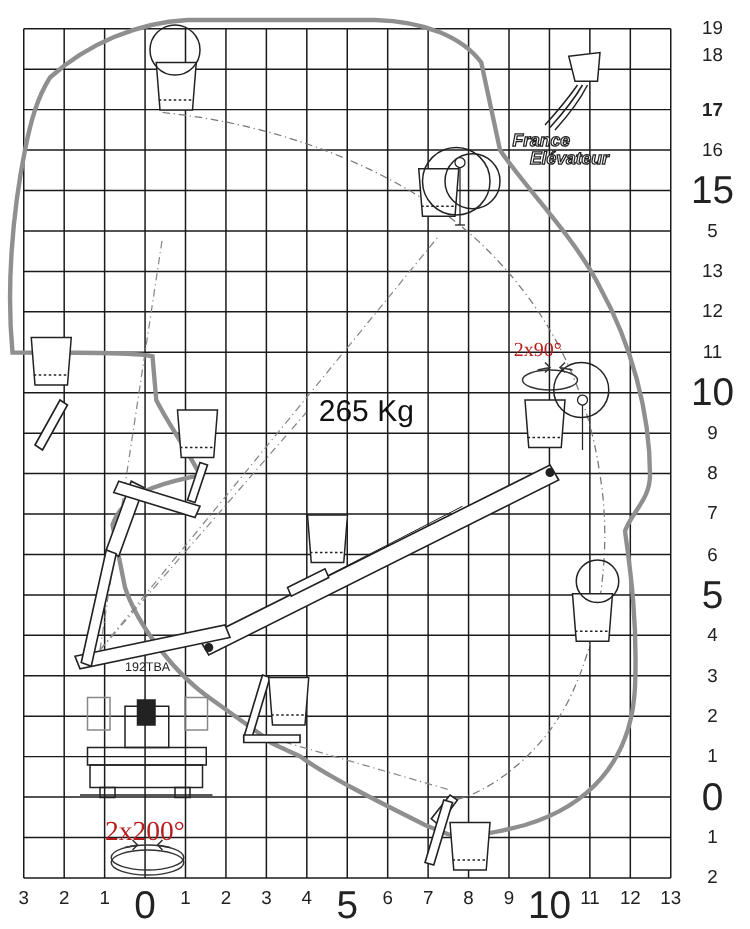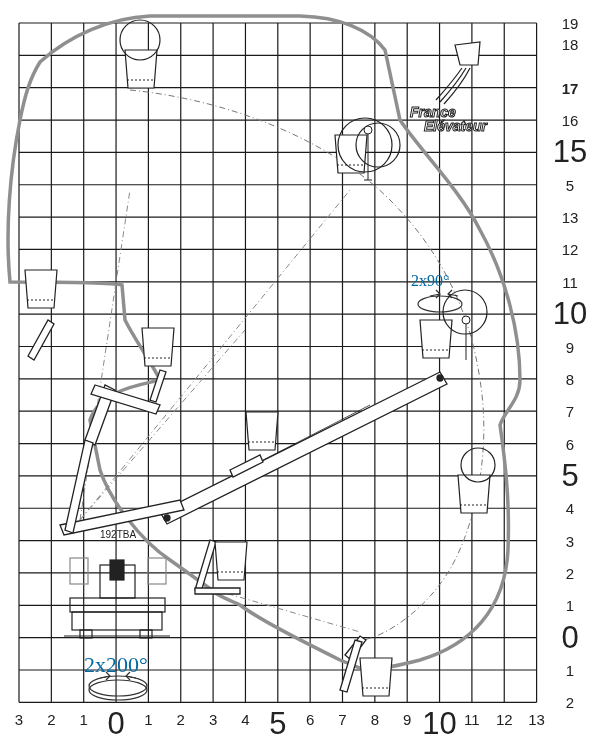--- a/index.html
+++ b/index.html
@@ -2,21 +2,21 @@
 <html><head>
 <meta charset="utf-8">
 <style>
   html,body{margin:0;padding:0;background:#fff;}
   body{width:600px;height:743px;position:relative;overflow:hidden;font-family:"Liberation Sans",sans-serif;}
   #stage{position:absolute;left:0;top:0;width:600px;height:743px;}
   .lbl{position:absolute;color:#222;font-family:"Liberation Sans",sans-serif;font-weight:300;transform:translate(-50%,-50%);white-space:nowrap;}
   .lbl.big{font-size:31px;}
   .lbl.small{font-size:15px;}
   .load{position:absolute;left:255px;top:316px;font-size:24px;color:#111;font-family:"Liberation Sans",sans-serif;}
-  .rot{position:absolute;font-family:"Liberation Serif",serif;color:#0369a1;}
+  .rot{position:absolute;font-family:"Liberation Serif",serif;color:#b91c1c;}
   .logo{position:absolute;left:410px;top:105px;font-family:"Liberation Sans",sans-serif;font-style:italic;font-weight:bold;font-size:14px;color:#fff;-webkit-text-stroke:1px #222;line-height:14px;}
 </style>
 </head>
 <body>
 
 <div id="stage">
   <svg id="svg" width="600" height="743" viewBox="0 0 600 743">
     <g id="grid">
         <line x1="19" x2="19" y1="23" y2="702.35" stroke="#1a1a1a" stroke-width="1.2"></line>
         <line x1="51.35" x2="51.35" y1="23" y2="702.35" stroke="#1a1a1a" stroke-width="1.2"></line>
@@ -195,20 +195,21 @@
       <div class="lbl big" style="left: 570px; top: 475.9px;">5</div>
       <div class="lbl small" style="left: 570px; top: 508.25px;">4</div>
       <div class="lbl small" style="left: 570px; top: 540.6px;">3</div>
       <div class="lbl small" style="left: 570px; top: 572.95px;">2</div>
       <div class="lbl small" style="left: 570px; top: 605.3px;">1</div>
       <div class="lbl big" style="left: 570px; top: 637.65px;">0</div>
       <div class="lbl small" style="left: 570px; top: 670px;">1</div>
       <div class="lbl small" style="left: 570px; top: 702.35px;">2</div>
     </div>
 
+  <div class="load">265 Kg</div>
   <div class="rot" style="left:84px;top:652px;font-size:22px;">2x200°</div>
   <div class="rot" style="left:411px;top:272px;font-size:16px;">2x90°</div>
   <div style="position:absolute;left:100px;top:529px;font-size:10px;color:#222;font-family:'Liberation Sans',sans-serif;">192TBA</div>
   <div class="logo">
     <div>France</div>
     <div style="margin-left:14px">Elévateur</div>
   </div>
 </div>
 
 </body></html>

